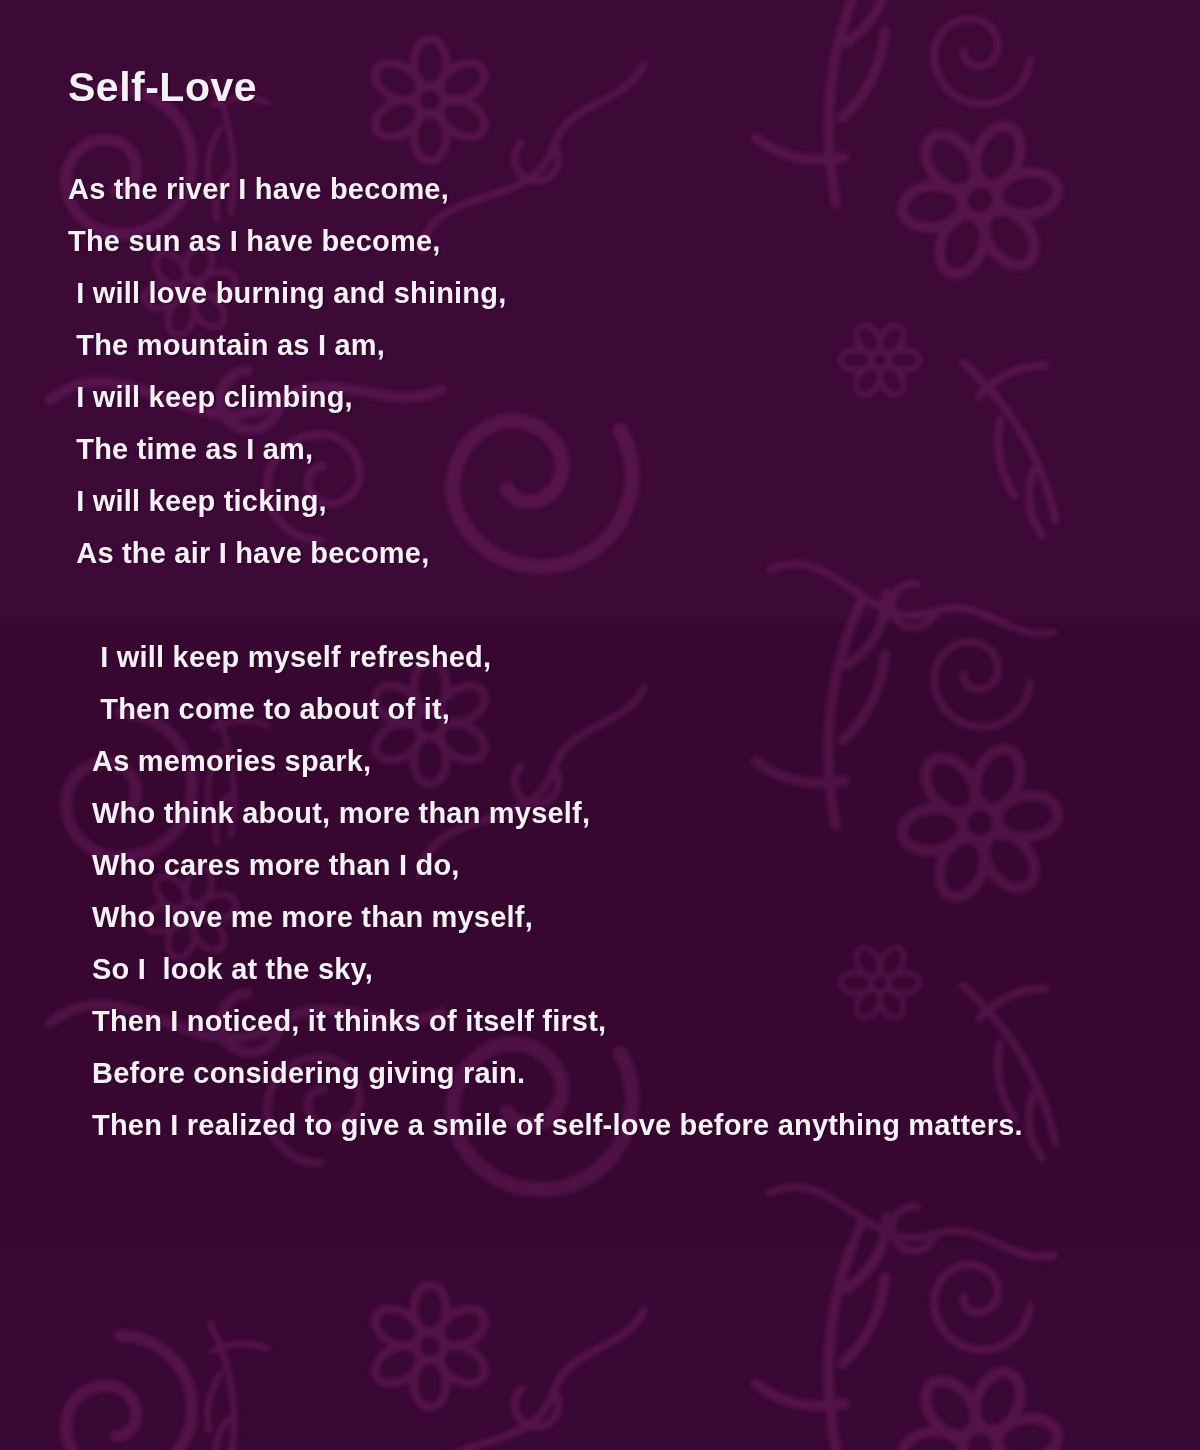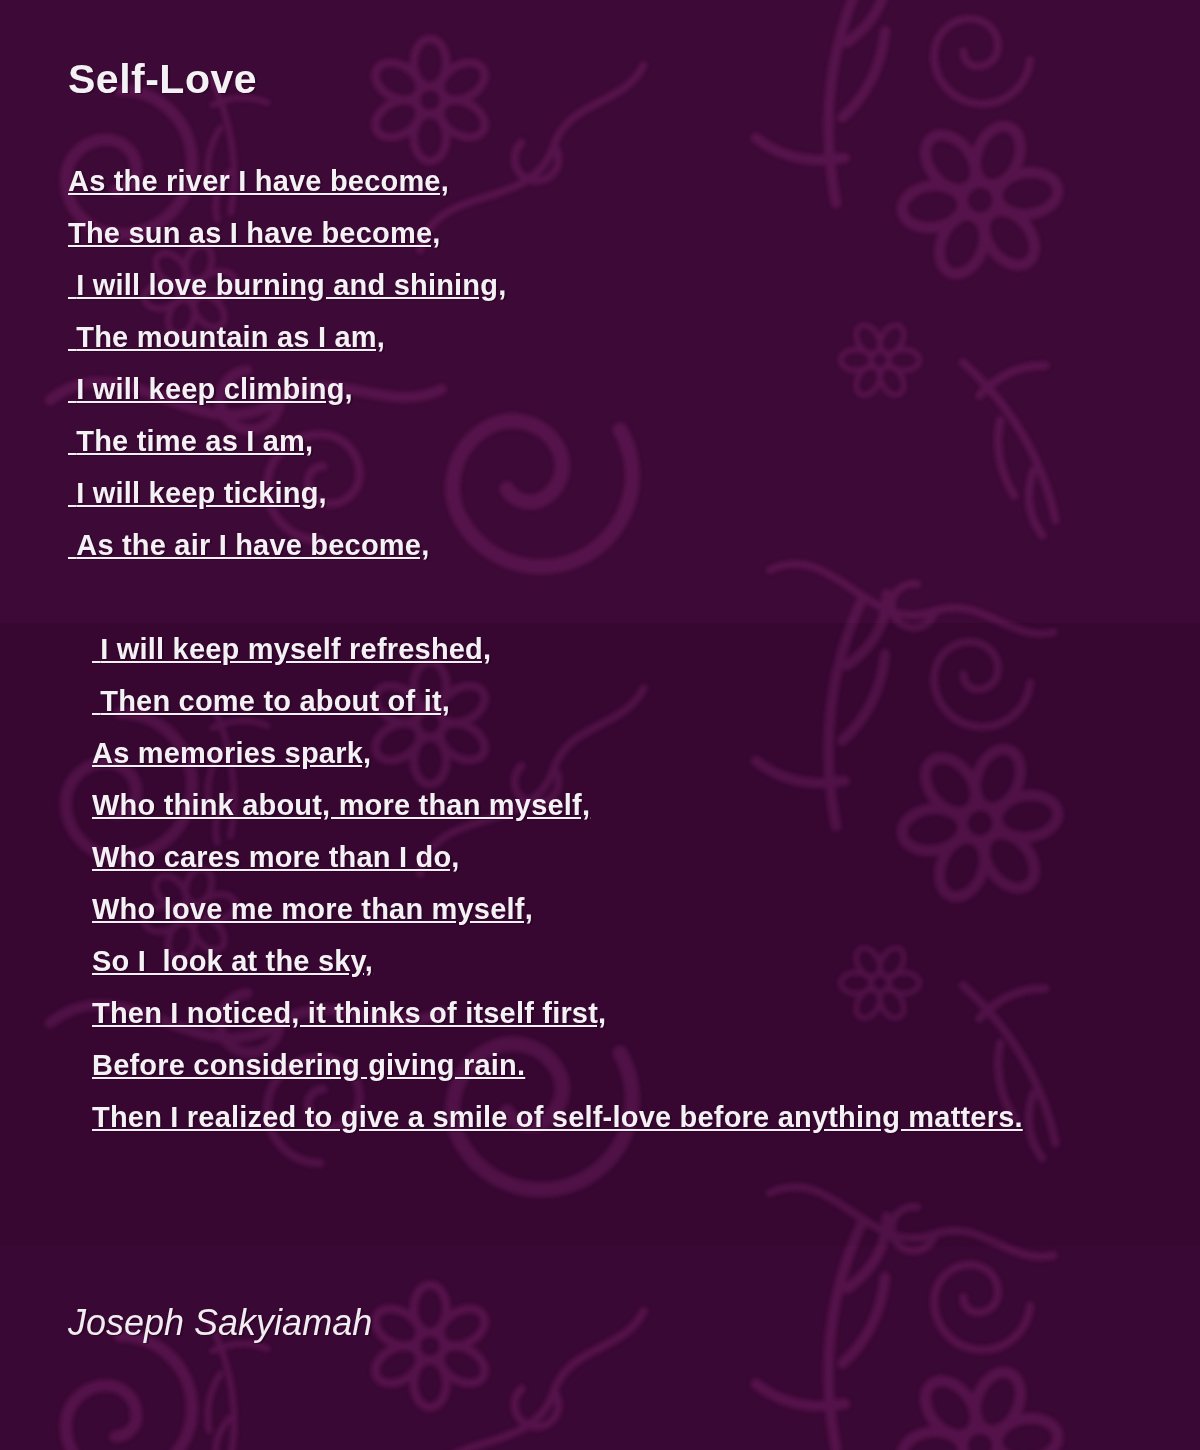--- a/index.html
+++ b/index.html
@@ -18,36 +18,35 @@
     position: absolute;
     left: 0;
     top: 0;
     width: 1200px;
     height: 1450px;
     display: block;
   }
   .page {
     position: absolute;
     left: 68px;
-    top: 56px;
+    top: 64px;
     right: 40px;
     color: #f4f1f4;
   }
   .poem-title {
     font-size: 41px;
     font-weight: bold;
     line-height: 47px;
     margin: 0 0 52px 0;
     letter-spacing: 0.5px;
     text-shadow: 2px 1px 0 rgba(30,0,26,0.45);
   }
   .stanza {
     margin: 0;
     padding: 0;
-    text-decoration: underline;
   }
   .stanza-2 {
     margin-top: 52px;
     margin-left: 24px;
   }
   .line {
     font-size: 29px;
     font-weight: bold;
     line-height: 52px;
     white-space: pre-wrap;
@@ -142,14 +141,13 @@
     <div class="line">As memories spark,</div>
     <div class="line">Who think about, more than myself,</div>
     <div class="line">Who cares more than I do,</div>
     <div class="line">Who love me more than myself,</div>
     <div class="line">So I  look at the sky,</div>
     <div class="line">Then I noticed, it thinks of itself first,</div>
     <div class="line">Before considering giving rain.</div>
     <div class="line">Then I realized to give a smile of self-love before anything matters.</div>
   </section>
 
-  <div class="poem-author">Joseph Sakyiamah</div>
 </main>
 
 </body></html>

